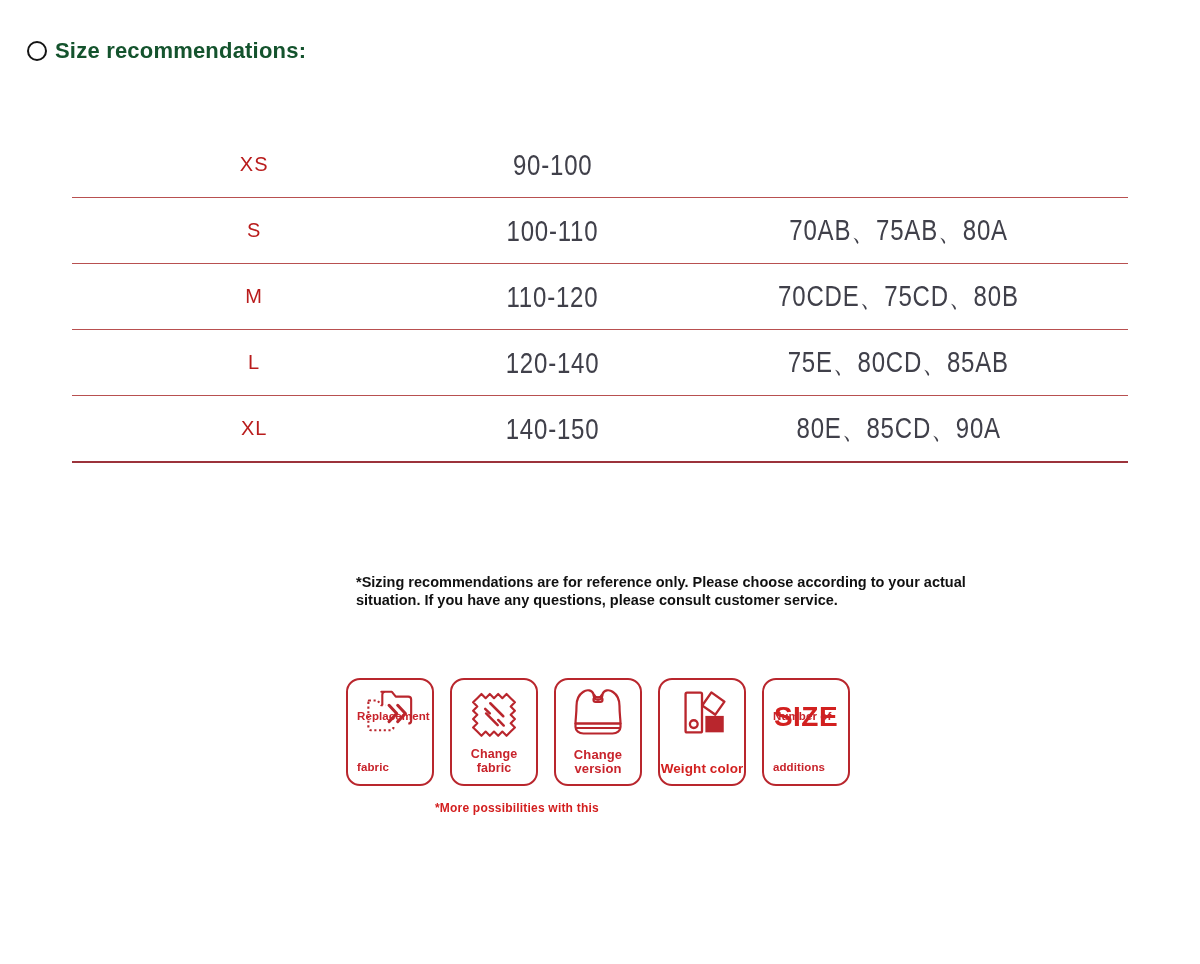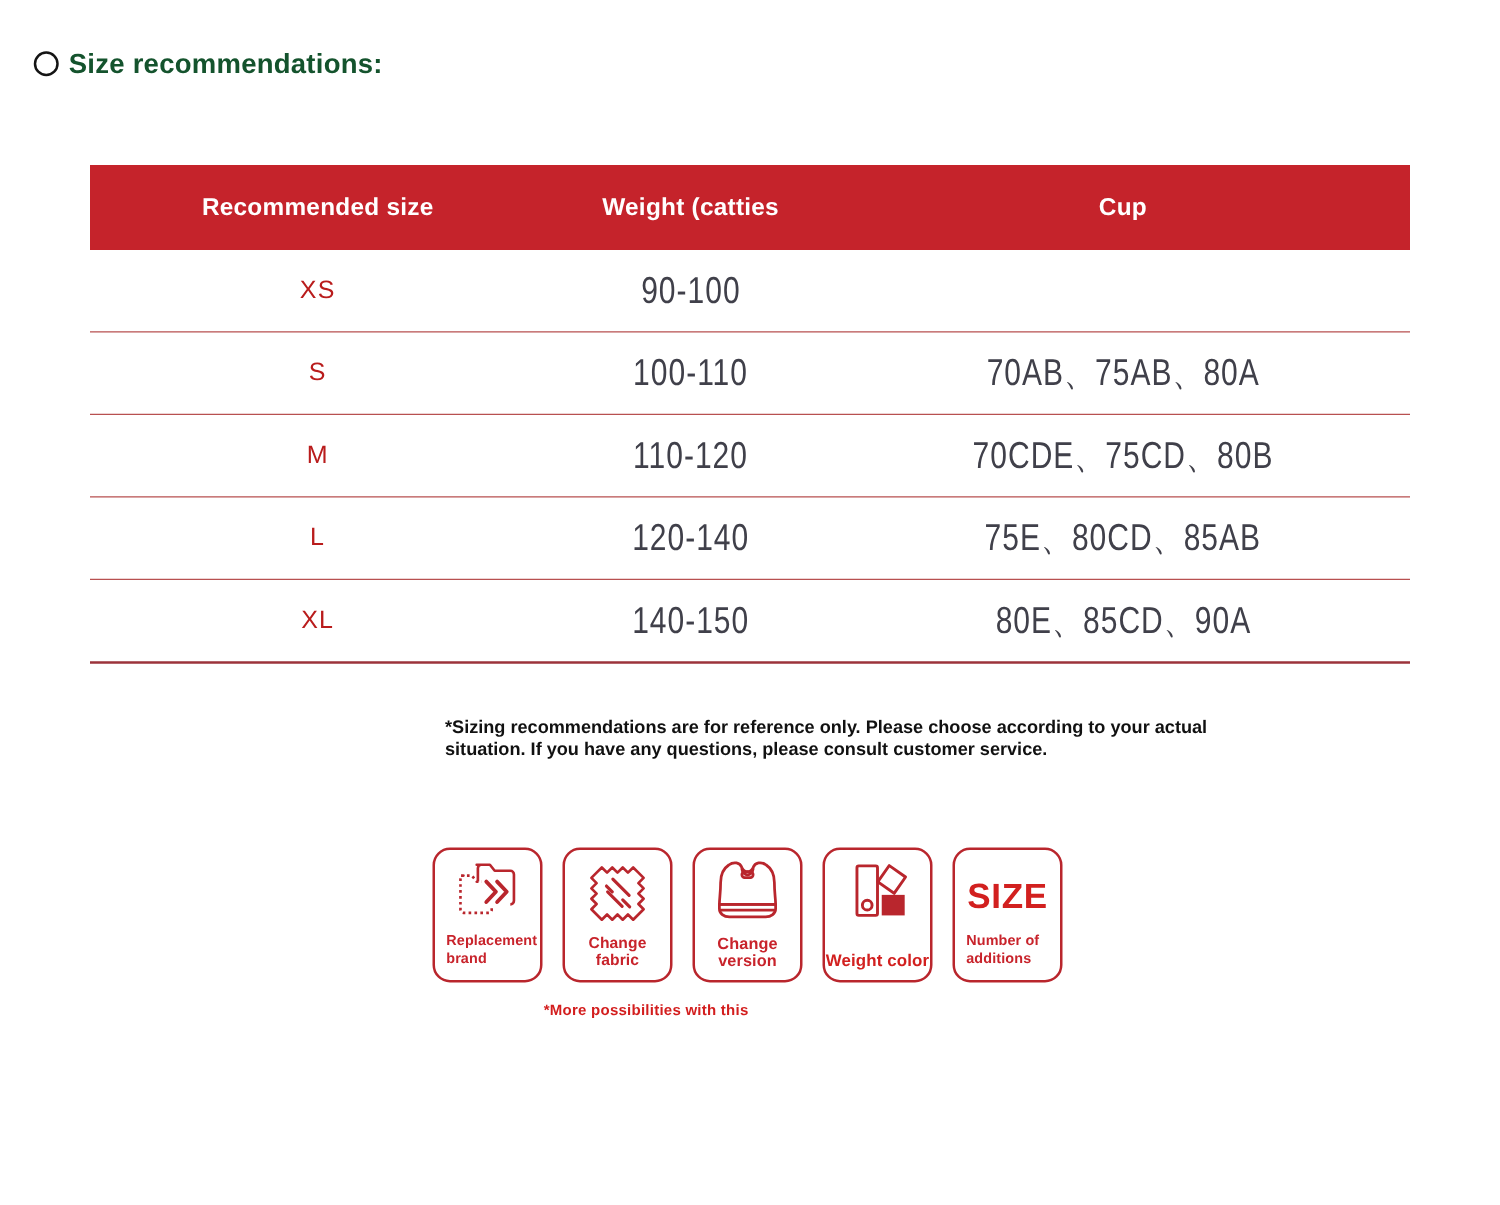--- a/index.html
+++ b/index.html
@@ -26,39 +26,34 @@
   .disclaimer{position:absolute;left:356px;top:574px;width:640px;font-size:14.5px;font-weight:bold;color:#111;line-height:17.5px;}
 
   
   .features{position:absolute;left:346px;top:678px;display:flex;gap:16px;}
   .fbox{position:relative;width:88px;height:108px;border:2.5px solid #b9262d;border-radius:14px;box-sizing:border-box;background:#fff;}
   .ficon{position:absolute;top:7px;left:50%;transform:translateX(-50%);}
   .flabel{position:absolute;left:0;right:0;bottom:9px;text-align:center;font-weight:bold;color:#c8232b;font-size:12.5px;line-height:13.5px;letter-spacing:0.1px;}
   .flabel.small{font-size:13px;}
   .flabel.bright{color:#d2201f;font-size:13.5px;}
   .flabel.two-line{left:9px;right:3px;text-align:left;font-size:11.5px;bottom:10px;}
-  .flabel.two-line span{display:block;}
+  .flabel.two-line span{display:block;margin-top:37px;}
   .fbig{position:absolute;top:21px;left:0;right:0;text-align:center;font-size:28px;font-weight:bold;color:#d2201f;letter-spacing:0.5px;}
 
   .more-note{position:absolute;left:435px;top:801px;font-size:12px;font-weight:bold;color:#d31e1e;letter-spacing:0.2px;}
 </style>
 </head>
 <body>
 
 <div class="section-title">
   <span class="circle-bullet"></span>
   <span class="txt">Size recommendations:</span>
 </div>
 
 <div class="size-table">
-  <div class="t-head">
-    <div class="th">Recommended size</div>
-    <div class="th">Weight (catties</div>
-    <div class="th">Cup</div>
-  </div>
 
   <div class="t-row">
     <div class="td td-size">XS</div>
     <div class="td"><span class="cond">90-100</span></div>
   </div>
   <div class="t-row">
     <div class="td td-size">S</div>
     <div class="td"><span class="cond">100-110</span></div>
     <div class="td"><span class="cond">70AB、75AB、80A</span></div>
   </div>
@@ -95,21 +90,21 @@
         </g>
         <rect x="25" y="15" width="24" height="25" fill="#ffffff"></rect>
         <g fill="none" stroke="#b9262d" stroke-width="3.2" stroke-linecap="round" stroke-linejoin="round">
           <path d="M29 19 l8 8.5 -8 8.5"></path>
           <path d="M38 19 l8 8.5 -8 8.5"></path>
         </g>
       </svg>
     </span>
     <div class="flabel two-line">
       <span>Replacement</span>
-      <span>brand</span>
+      <span>fabric</span>
     </div>
   </div>
 
   <div class="fbox">
     <span class="ficon">
       <svg width="58" height="52" viewBox="0 0 60 56">
         <path fill="none" stroke="#b9262d" stroke-width="2.3" stroke-linejoin="round" d="M12 12 l4.5 -4.5 4.5 4.5 4.5 -4.5 4.5 4.5 4.5 -4.5 4.5 4.5 4.5 -4.5 4.5 4.5
              l4.5 4.5 -4.5 4.5 4.5 4.5 -4.5 4.5 4.5 4.5 -4.5 4.5 4.5 4.5 -4.5 4.5
              l-4.5 4.5 -4.5 -4.5 -4.5 4.5 -4.5 -4.5 -4.5 4.5 -4.5 -4.5 -4.5 4.5 -4.5 -4.5
              l-4.5 -4.5 4.5 -4.5 -4.5 -4.5 4.5 -4.5 -4.5 -4.5 4.5 -4.5 -4.5 -4.5 4.5 -4.5 z"></path>

